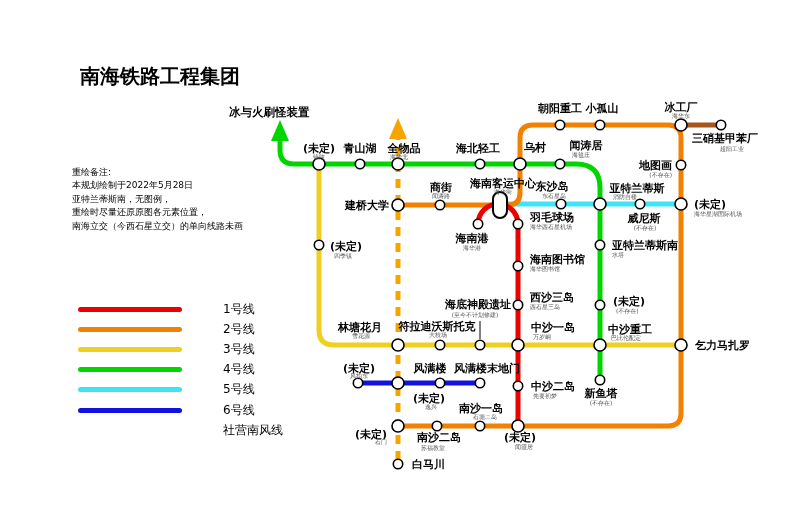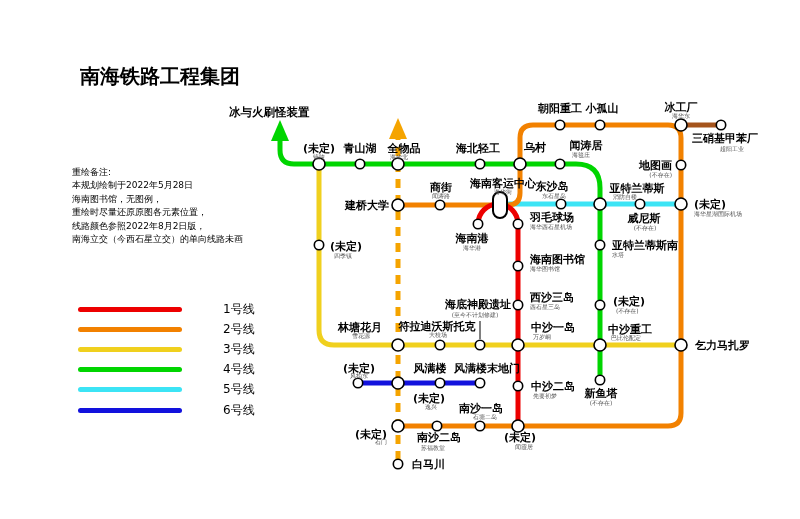--- a/index.html
+++ b/index.html
@@ -25,23 +25,22 @@
 
 <div id="app">
 
   <div class="title-block">
     <div>南海铁路工程集团</div>
   </div>
 
   <div class="notes-block">
     <div>重绘备注:</div>
     <div>本规划绘制于2022年5月28日</div>
-    <div>海南图书馆，无图例，</div>
+    <div>亚特兰蒂斯南，无图例，</div>
     <div>重绘时尽量还原原图各元素位置，</div>
-    <div>线路颜色参照2022年8月2日版，</div>
     <div>南海立交（今西石星立交）的单向线路未画</div>
   </div>
 
   <div class="legend-block" id="legend">
       <div class="legend-row">
         <div class="legend-swatch" style="background: rgb(237, 0, 0);"></div>
         <span class="legend-label">1号线</span>
       </div>
       <div class="legend-row">
         <div class="legend-swatch" style="background: rgb(242, 129, 0);"></div>
@@ -55,20 +54,24 @@
         <div class="legend-swatch" style="background: rgb(0, 213, 0);"></div>
         <span class="legend-label">4号线</span>
       </div>
       <div class="legend-row">
         <div class="legend-swatch" style="background: rgb(60, 228, 245);"></div>
         <span class="legend-label">5号线</span>
       </div>
       <div class="legend-row">
         <div class="legend-swatch" style="background: rgb(18, 18, 221);"></div>
         <span class="legend-label">6号线</span>
+      </div>
+      <div class="legend-row">
+        <div class="legend-swatch dashed" style="background-image: repeating-linear-gradient(90deg, rgb(245, 164, 0) 0px, rgb(245, 164, 0) 14px, rgb(255, 255, 255) 14px, rgb(255, 255, 255) 22px);"></div>
+        <span class="legend-label">社营南风线</span>
       </div>
     </div>
 
   <svg id="map-svg" viewBox="0 0 800 519">
       <path d="M 398 131 L 398 464" fill="none" stroke="#f5a400" stroke-width="5" stroke-linejoin="round" stroke-dasharray="9 7"></path>
       <path d="M 319 164 L 319 330 Q 319 345 334 345 L 681 345" fill="none" stroke="#f0d01e" stroke-width="5" stroke-linejoin="round"></path>
       <path d="M 280 131 L 280 150 Q 280 164 294 164 L 576 164 Q 600 164 600 188 L 600 380" fill="none" stroke="#00d500" stroke-width="5" stroke-linejoin="round"></path>
       <path d="M 358 383 L 480 383" fill="none" stroke="#1212dd" stroke-width="5" stroke-linejoin="round"></path>
       <path d="M 500 204 L 681 204" fill="none" stroke="#3ce4f5" stroke-width="5" stroke-linejoin="round"></path>
       <path d="M 398 205 L 508 205 Q 520 205 520 193 L 520 138 Q 520 125 533 125 L 668 125 Q 681 125 681 138 L 681 413 Q 681 426 668 426 L 398 426" fill="none" stroke="#f28100" stroke-width="5" stroke-linejoin="round"></path>

